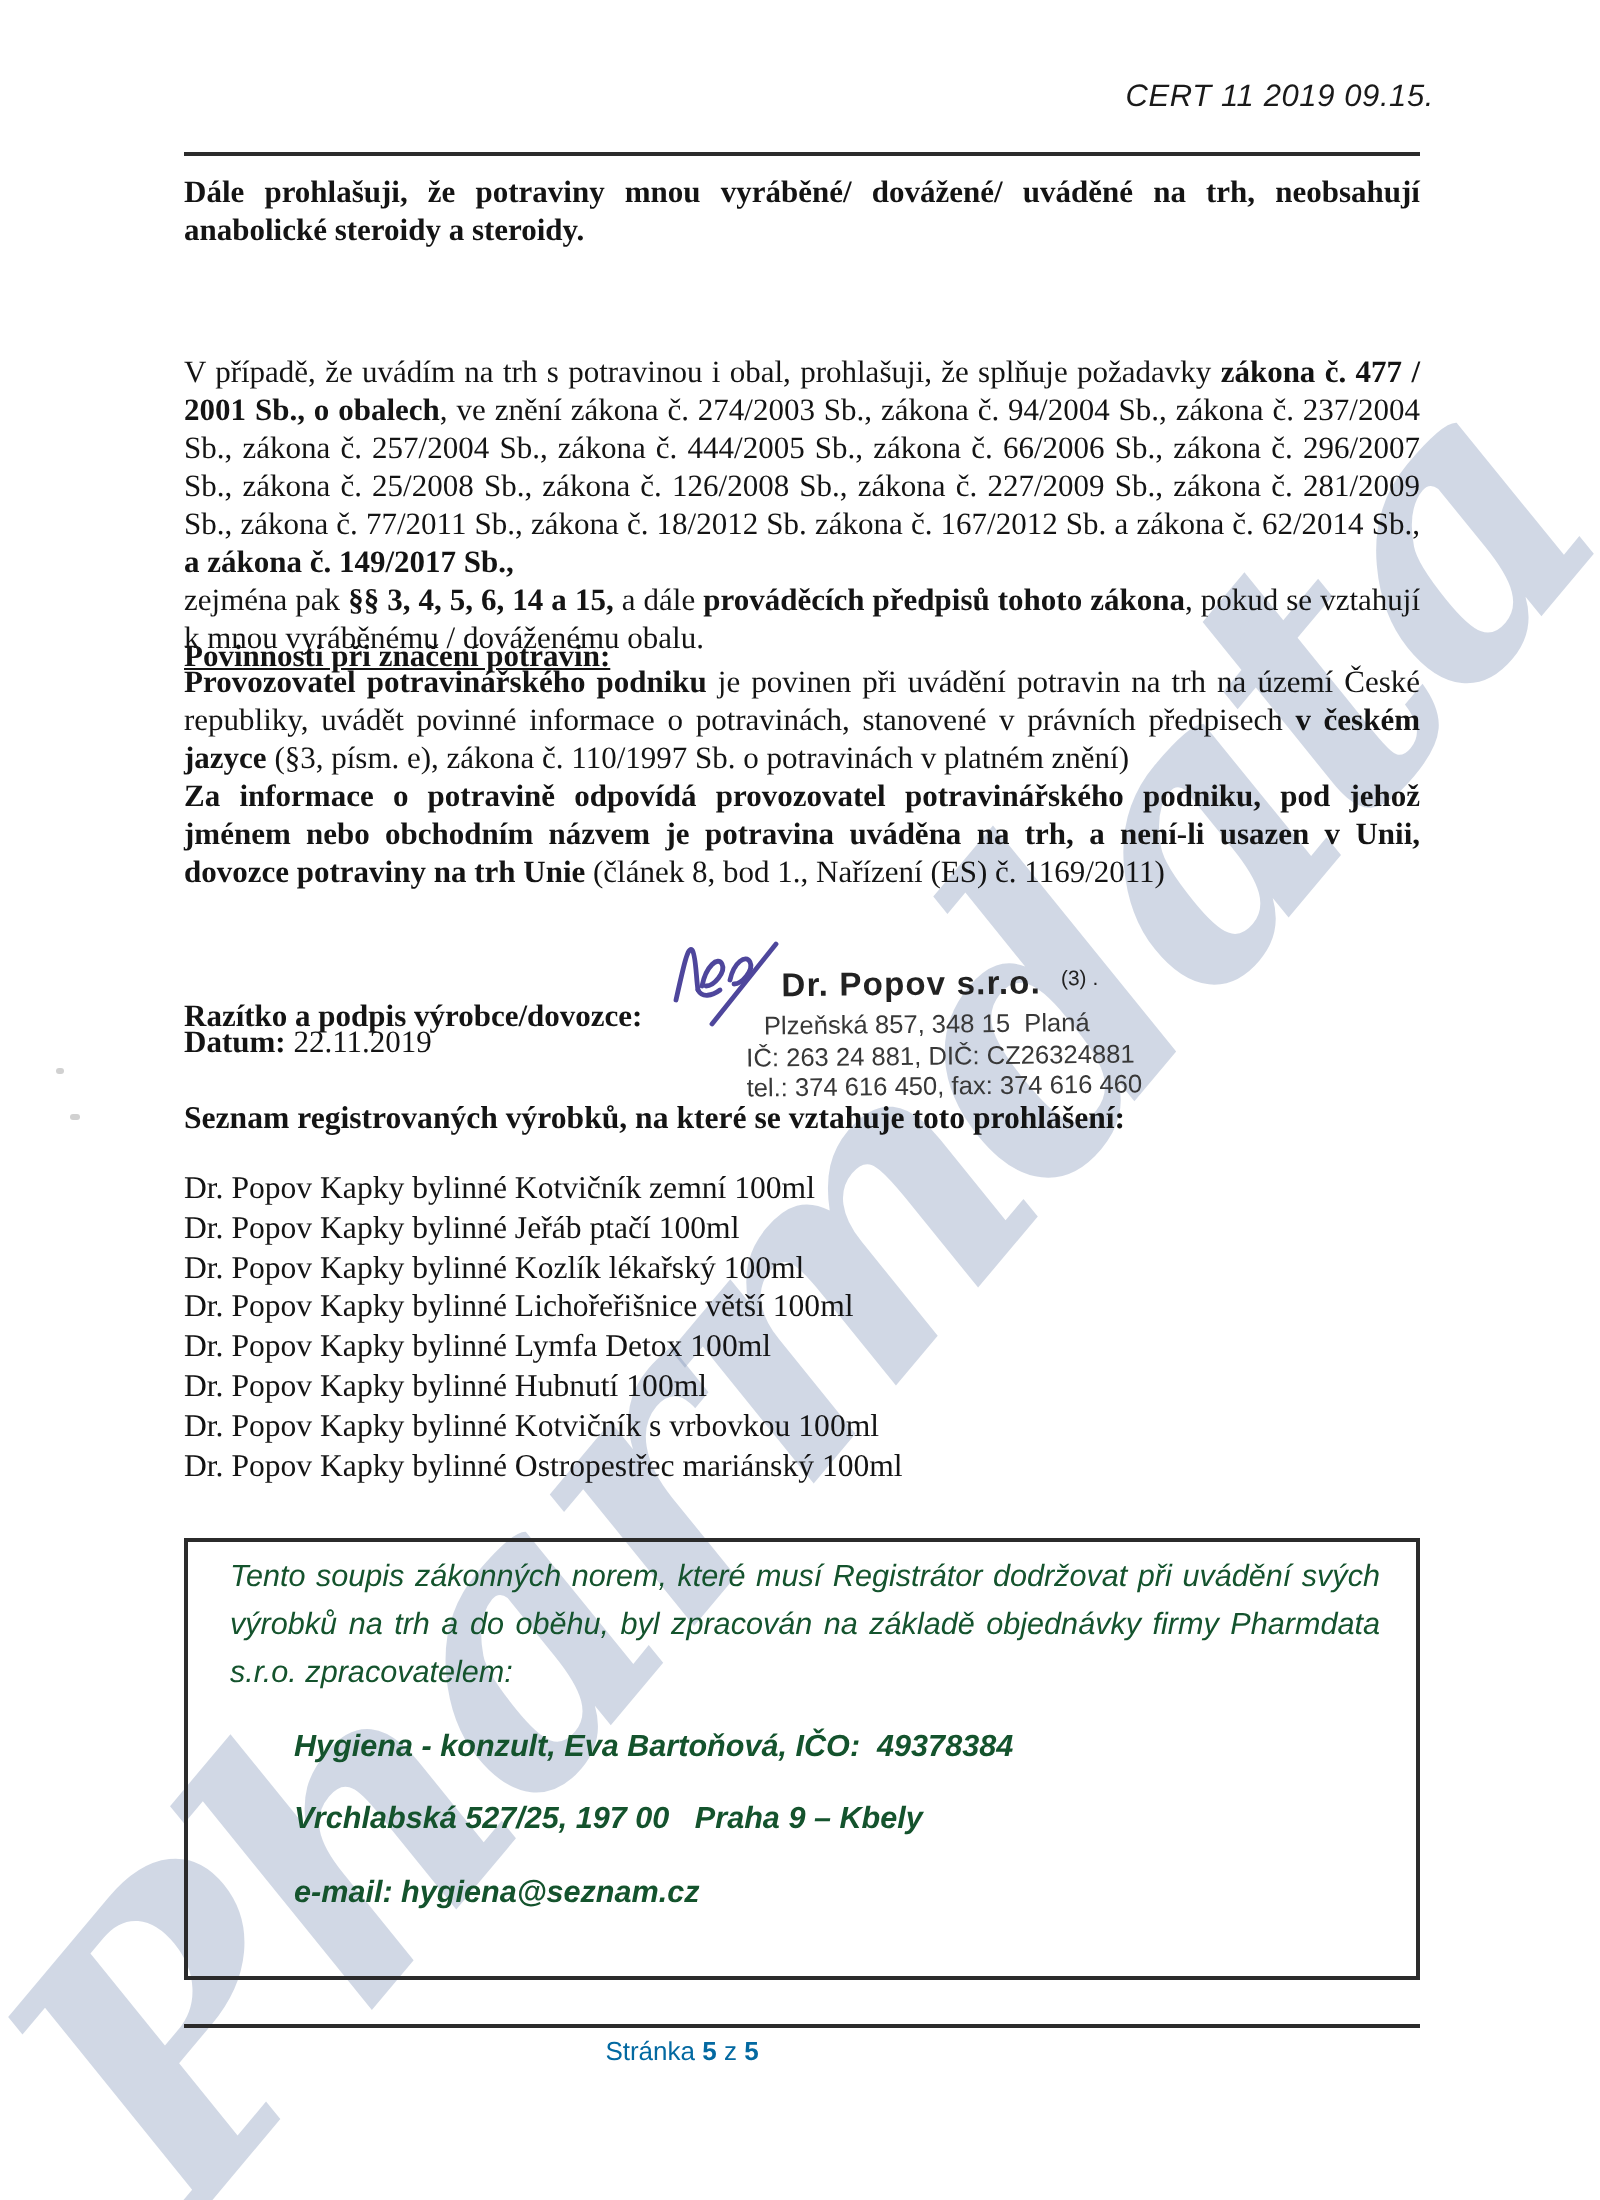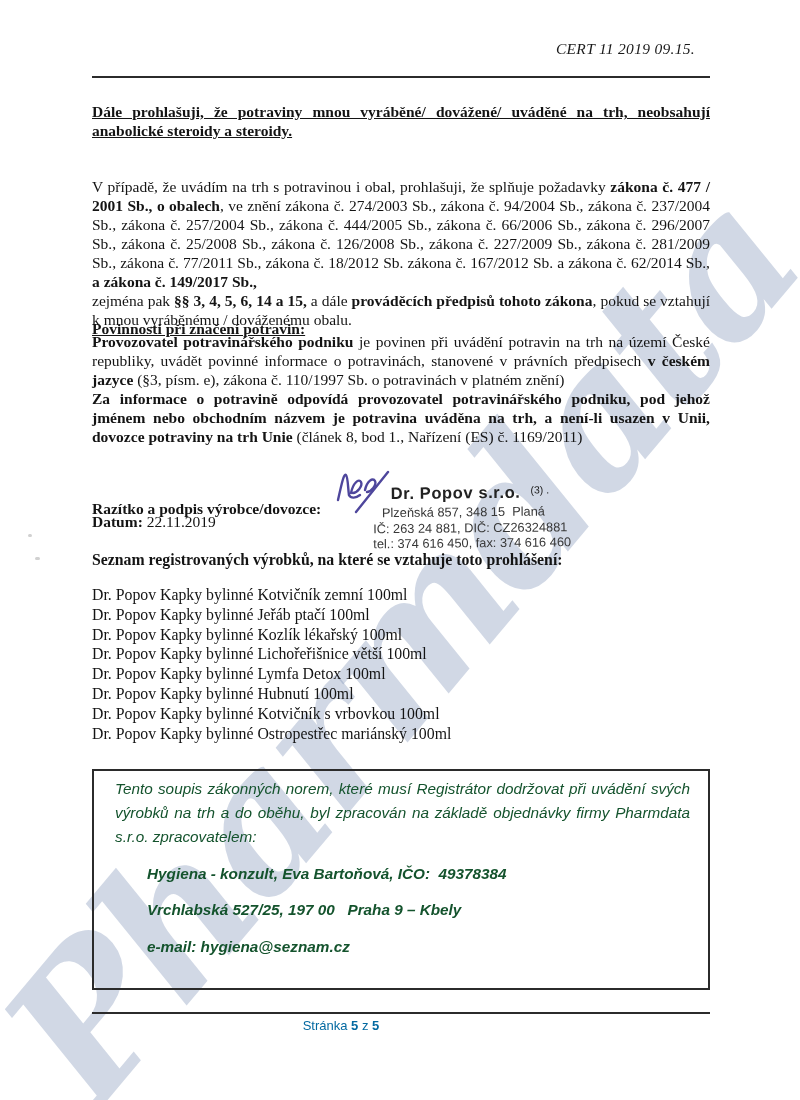--- a/index.html
+++ b/index.html
@@ -22,33 +22,33 @@
     font-size:188px;
     letter-spacing:-6px;
     color:rgba(121,141,179,0.34);
     white-space:nowrap;
     z-index:0;
     pointer-events:none;
   }
   .content-layer{position:absolute;inset:0;z-index:1;}
   
   .cert-label{
-    position:absolute; top:40px; right:105px;
-    font-family:Liberation Serif, serif;
+    position:absolute; top:40px; right:83px;
+    font-family:Liberation Sans, sans-serif;
     font-style:italic; font-size:15.5px; letter-spacing:.3px; color:#1a1a1a;
   }
   .rule{position:absolute; left:92px; width:618px; height:2px; background:#2b2b2b;}
   .rule-top{top:76px;}
   .rule-bottom{top:1012px;}
   
   .para{
     position:absolute; left:92px; width:618px;
     font-size:15.5px; line-height:19px; text-align:justify;
   }
-  .para-anabolic{top:102px; font-weight:bold;text-decoration:underline;}
+  .para-anabolic{top:87px; font-weight:bold;}
   .para-packaging{top:153px;margin-top:24px;}
   .section-heading{
     position:absolute; left:92px; top:320px;
     font-size:15.5px; font-weight:bold; text-decoration:underline;
   }
   .para-labeling{top:332px;}
   
   .sig-label{
     position:absolute; left:92px; top:500px;
     font-size:15.5px; font-weight:bold;

